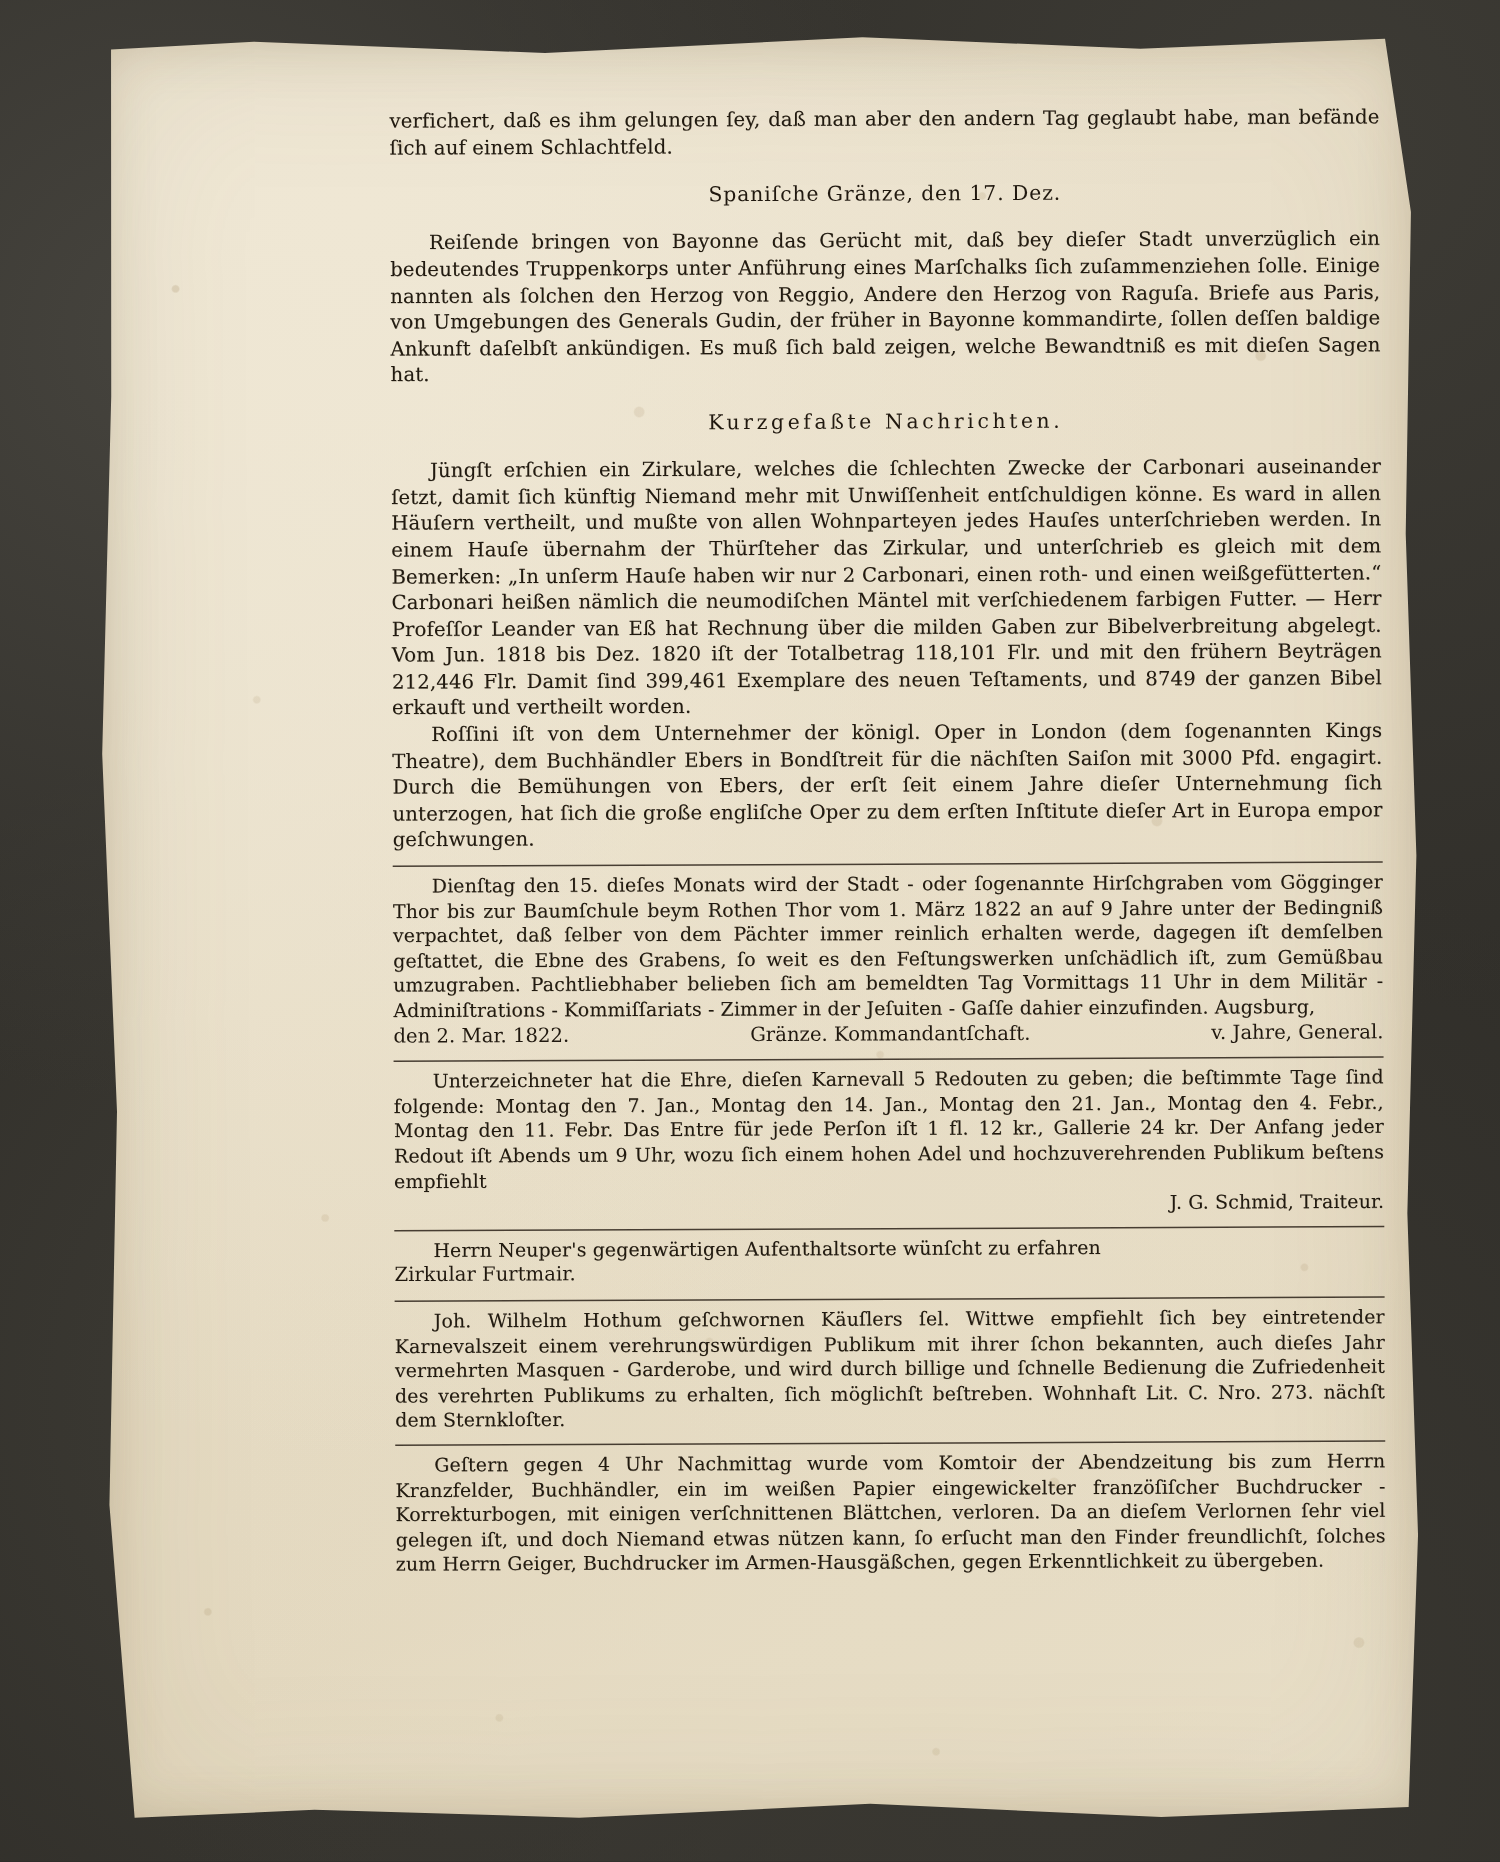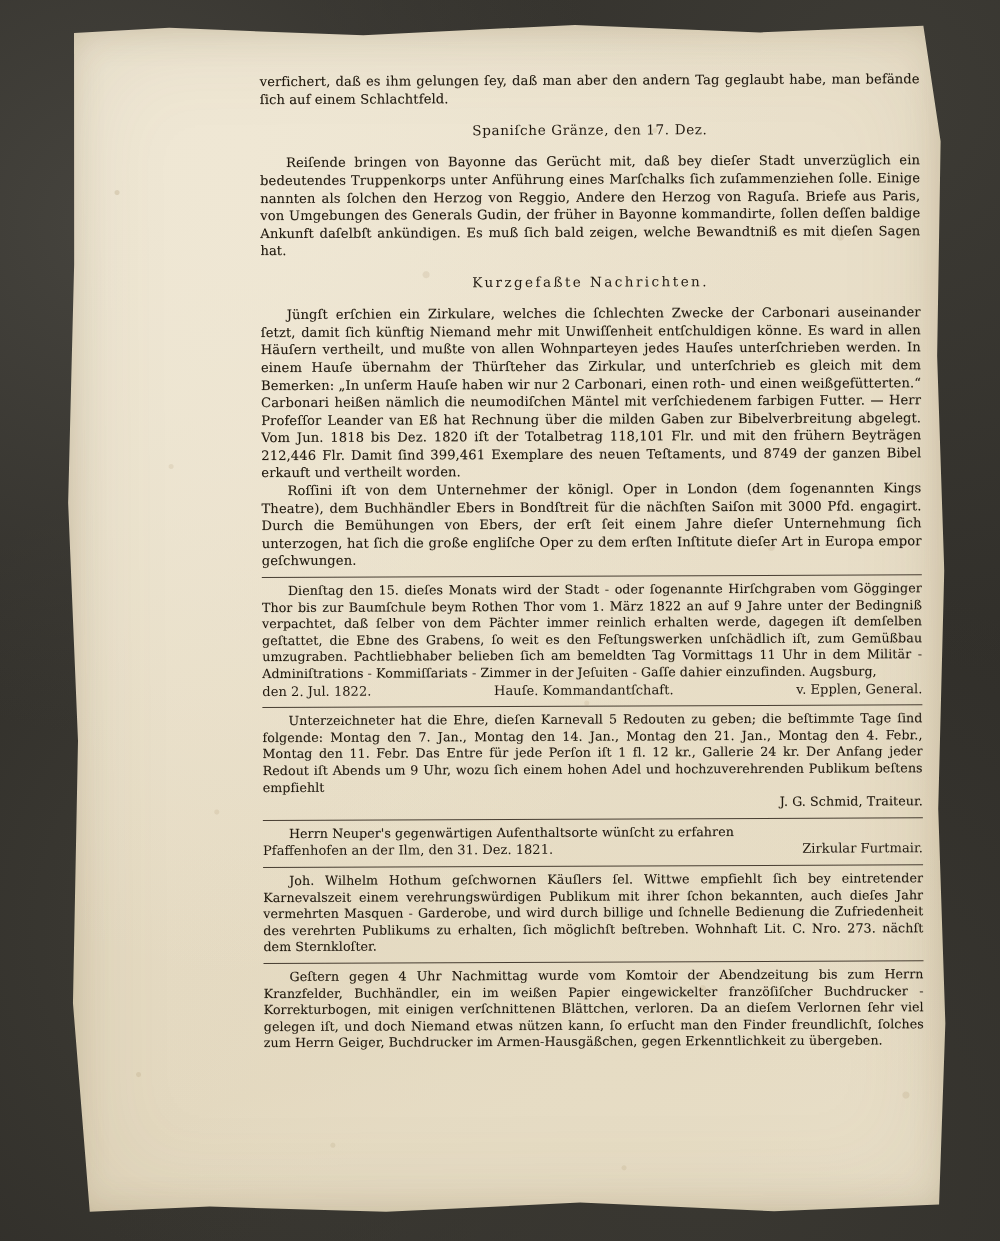--- a/index.html
+++ b/index.html
@@ -148,37 +148,36 @@
 
       <p class="spaced">Kurzgefaßte Nachrichten.</p>
 
       <p class="para indent">Jüngſt erſchien ein Zirkulare, welches die ſchlechten Zwecke der Carbonari auseinander ſetzt, damit ſich künftig Niemand mehr mit Unwiſſenheit entſchuldigen könne. Es ward in allen Häuſern vertheilt, und mußte von allen Wohnparteyen jedes Hauſes unterſchrieben werden. In einem Hauſe übernahm der Thürſteher das Zirkular, und unterſchrieb es gleich mit dem Bemerken: „In unſerm Hauſe haben wir nur 2 Carbonari, einen roth- und einen weißgefütterten.“ Carbonari heißen nämlich die neumodiſchen Mäntel mit verſchiedenem farbigen Futter. — Herr Profeſſor Leander van Eß hat Rechnung über die milden Gaben zur Bibelverbreitung abgelegt. Vom Jun. 1818 bis Dez. 1820 iſt der Totalbetrag 118,101 Flr. und mit den frühern Beyträgen 212,446 Flr. Damit ſind 399,461 Exemplare des neuen Teſtaments, und 8749 der ganzen Bibel erkauft und vertheilt worden.</p>
       <p class="para indent">Roſſini iſt von dem Unternehmer der königl. Oper in London (dem ſogenannten Kings Theatre), dem Buchhändler Ebers in Bondſtreit für die nächſten Saiſon mit 3000 Pfd. engagirt. Durch die Bemühungen von Ebers, der erſt ſeit einem Jahre dieſer Unternehmung ſich unterzogen, hat ſich die große engliſche Oper zu dem erſten Inſtitute dieſer Art in Europa empor geſchwungen.</p>
 
       <hr class="rule">
       <div class="notice">
         <p class="para indent">Dienſtag den 15. dieſes Monats wird der Stadt - oder ſogenannte Hirſchgraben vom Gögginger Thor bis zur Baumſchule beym Rothen Thor vom 1. März 1822 an auf 9 Jahre unter der Bedingniß verpachtet, daß ſelber von dem Pächter immer reinlich erhalten werde, dagegen iſt demſelben geſtattet, die Ebne des Grabens, ſo weit es den Feſtungswerken unſchädlich iſt, zum Gemüßbau umzugraben. Pachtliebhaber belieben ſich am bemeldten Tag Vormittags 11 Uhr in dem Militär - Adminiſtrations - Kommiſſariats - Zimmer in der Jeſuiten - Gaſſe dahier einzufinden. Augsburg,</p>
         <div class="sig-line">
-          <span>den 2. Jul. 1822.</span>
-          <span>Hauſe. Kommandantſchaft.</span>
-          <span>v. Epplen, General.</span>
+          <span>den 2. Mar. 1822.</span>
+          <span>Gränze. Kommandantſchaft.</span>
+          <span>v. Jahre, General.</span>
         </div>
       </div>
 
       <hr class="rule">
       <div class="notice">
         <p class="para indent">Unterzeichneter hat die Ehre, dieſen Karnevall 5 Redouten zu geben; die beſtimmte Tage ſind folgende: Montag den 7. Jan., Montag den 14. Jan., Montag den 21. Jan., Montag den 4. Febr., Montag den 11. Febr. Das Entre für jede Perſon iſt 1 fl. 12 kr., Gallerie 24 kr. Der Anfang jeder Redout iſt Abends um 9 Uhr, wozu ſich einem hohen Adel und hochzuverehrenden Publikum beſtens empfiehlt</p>
         <p class="para right">J. G. Schmid, Traiteur.</p>
       </div>
 
       <hr class="rule">
       <div class="notice">
         <p class="para indent">Herrn Neuper's gegenwärtigen Aufenthaltsorte wünſcht zu erfahren</p>
         <div class="sig-line">
-          <span>Pfaffenhofen an der Ilm, den 31. Dez. 1821.</span>
           <span>Zirkular Furtmair.</span>
         </div>
       </div>
 
       <hr class="rule">
       <div class="notice">
         <p class="para indent">Joh. Wilhelm Hothum geſchwornen Käuſlers ſel. Wittwe empfiehlt ſich bey eintretender Karnevalszeit einem verehrungswürdigen Publikum mit ihrer ſchon bekannten, auch dieſes Jahr vermehrten Masquen - Garderobe, und wird durch billige und ſchnelle Bedienung die Zufriedenheit des verehrten Publikums zu erhalten, ſich möglichſt beſtreben. Wohnhaft Lit. C. Nro. 273. nächſt dem Sternkloſter.</p>
       </div>
 
       <hr class="rule">

